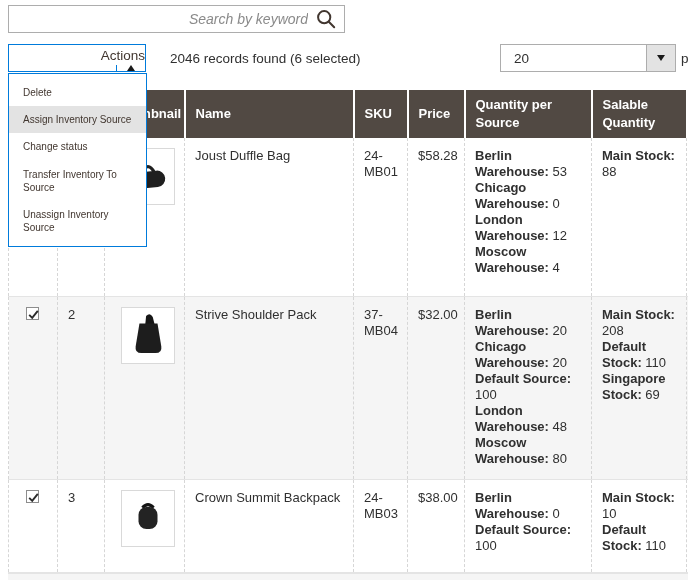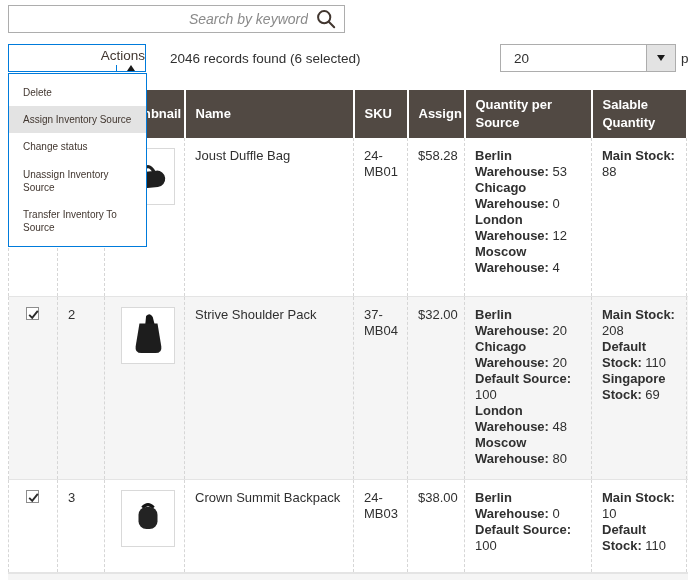--- a/index.html
+++ b/index.html
@@ -115,21 +115,21 @@
         <col style="width:95px">
         <col style="width:2px">
     </colgroup>
     <thead>
       <tr>
         <th></th>
         <th></th>
         <th>Thumbnail</th>
         <th>Name</th>
         <th>SKU</th>
-        <th>Assign</th>
+        <th>Price</th>
         <th>Quantity per Source</th>
         <th>Salable Quantity</th>
         <th></th>
       </tr>
     </thead>
     <tbody>
 
       <tr class="r1">
         <td>
           <span class="cb"></span>
@@ -225,17 +225,17 @@
       </tr>
     </tbody>
   </table>
 
   <div class="partial-row"></div>
 
   <div class="menu">
     <div class="menu-item">Delete</div>
     <div class="menu-item active">Assign Inventory Source</div>
     <div class="menu-item">Change status</div>
+    <div class="menu-item">Transfer Inventory To Source</div>
     <div class="menu-item">Unassign Inventory Source</div>
-    <div class="menu-item">Transfer Inventory To Source</div>
   </div>
 
 </div>
 
 </body></html>

